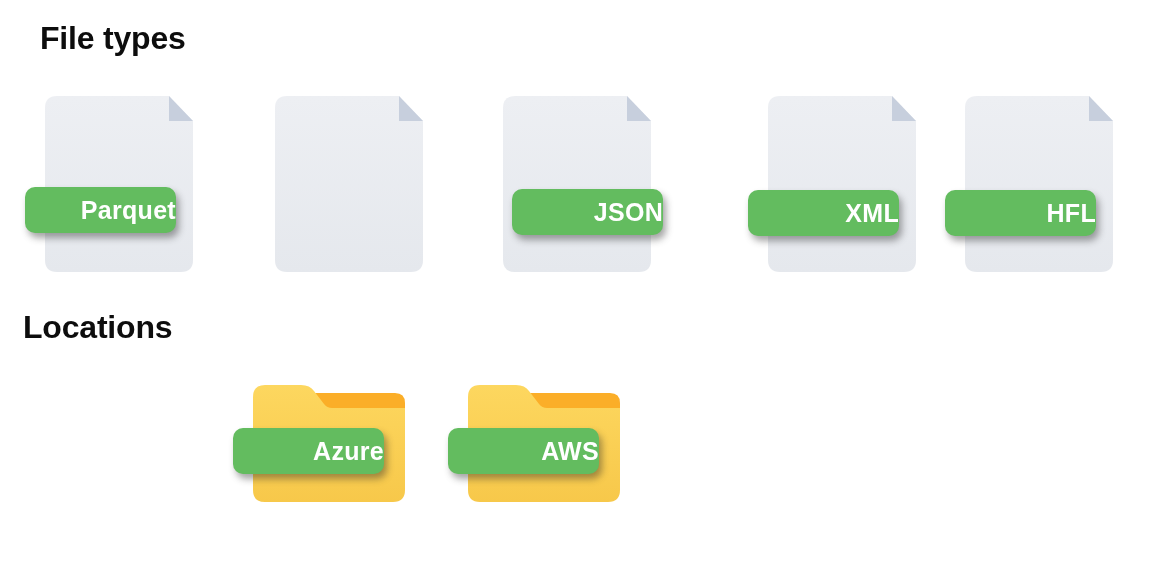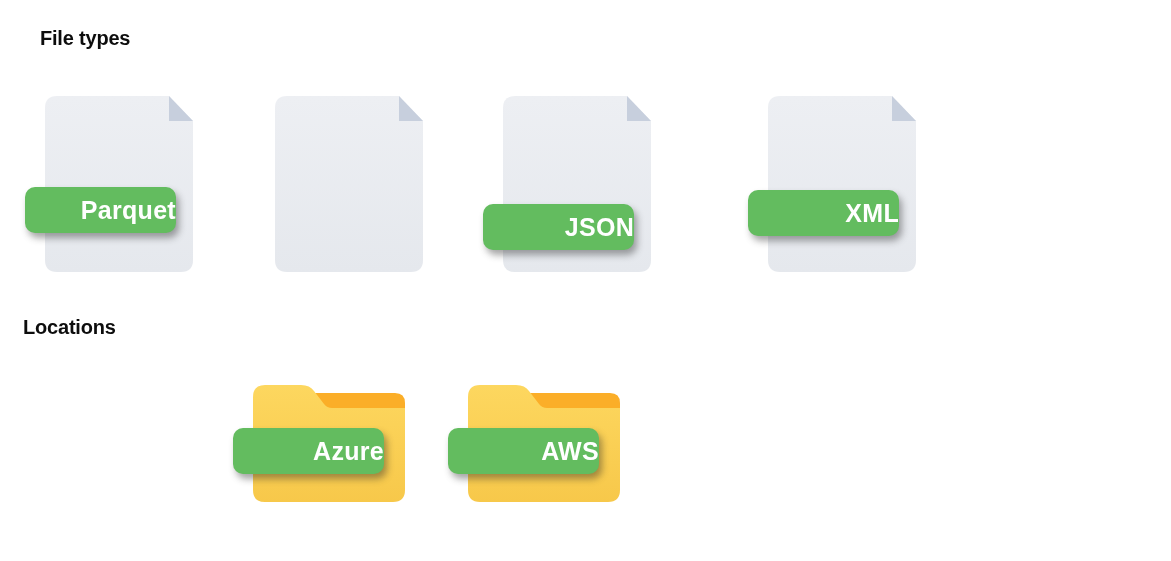--- a/index.html
+++ b/index.html
@@ -18,21 +18,21 @@
   html,body{background:var(--page-bg);}
   body{font-family:"Liberation Sans",sans-serif;}
   .canvas{
     position:relative;
     width:1171px;height:561px;
     background:var(--page-bg);
     overflow:hidden;
   }
   .heading{
     position:absolute;
-    font-size:20px;
+    font-size:32px;
     font-weight:700;
     color:var(--heading-color);
     letter-spacing:-0.2px;
     line-height:30px;
   }
   .heading-files{left:40px;top:23px;}
   .heading-locations{left:23px;top:312px;}
 
   .item{position:absolute;}
   .file-item{top:96px;width:148px;height:176px;}
@@ -59,21 +59,21 @@
     box-shadow:3px 5px 7px rgba(40,40,40,0.42);
     cursor:pointer;
   }
   .badge-label{
     color:var(--badge-text);
     font-size:25px;
     font-weight:700;
     letter-spacing:0.3px;
   }
   .file-item .badge{top:91px;}
-  .file-item:nth-of-type(3) .badge{top:108px;}
+  .file-item:nth-of-type(3) .badge{top:93px;margin-left:29px;}
   .file-item:nth-of-type(4) .badge,
   .file-item:nth-of-type(5) .badge{top:94px;}
   .folder-item .badge{top:43px;}
 </style>
 </head>
 <body>
 
 <svg width="0" height="0" style="position:absolute" aria-hidden="true">
   <defs>
     <linearGradient id="fileGrad" x1="0" y1="0" x2="0" y2="1">
@@ -121,20 +121,29 @@
   <div class="item file-item" style="left:768px">
     <svg class="icon-svg" viewBox="0 0 148 176">
       <path d="M12 0 H124 L148 25 V164 Q148 176 136 176 H12 Q0 176 0 164 V12 Q0 0 12 0 Z" fill="url(#fileGrad)"></path>
       <path class="file-fold" d="M124 0 L148 25 L124 25 Z"></path>
     </svg>
     <div class="badge">
       <span class="badge-label">XML</span>
     </div>
   </div>
 
+  <div class="item file-item" style="left:965px">
+    <svg class="icon-svg" viewBox="0 0 148 176">
+      <path d="M12 0 H124 L148 25 V164 Q148 176 136 176 H12 Q0 176 0 164 V12 Q0 0 12 0 Z" fill="url(#fileGrad)"></path>
+      <path class="file-fold" d="M124 0 L148 25 L124 25 Z"></path>
+    </svg>
+    <div class="badge">
+      <span class="badge-label">HFL</span>
+    </div>
+  </div>
 
   <h2 class="heading heading-locations">Locations</h2>
 
 
   <div class="item folder-item" style="left:253px">
     <svg class="icon-svg" viewBox="0 0 152 117">
       <path class="folder-back" d="M0 18 Q0 8 10 8 H142 Q152 8 152 18 V70 H0 Z"></path>
       <path d="M0 105 V12 Q0 0 12 0 H48 Q57 0 61 6 L71 19 Q74 23 79 23 H152 V105 Q152 117 140 117 H12 Q0 117 0 105 Z" fill="url(#folderGrad)"></path>
     </svg>
     <div class="badge">

